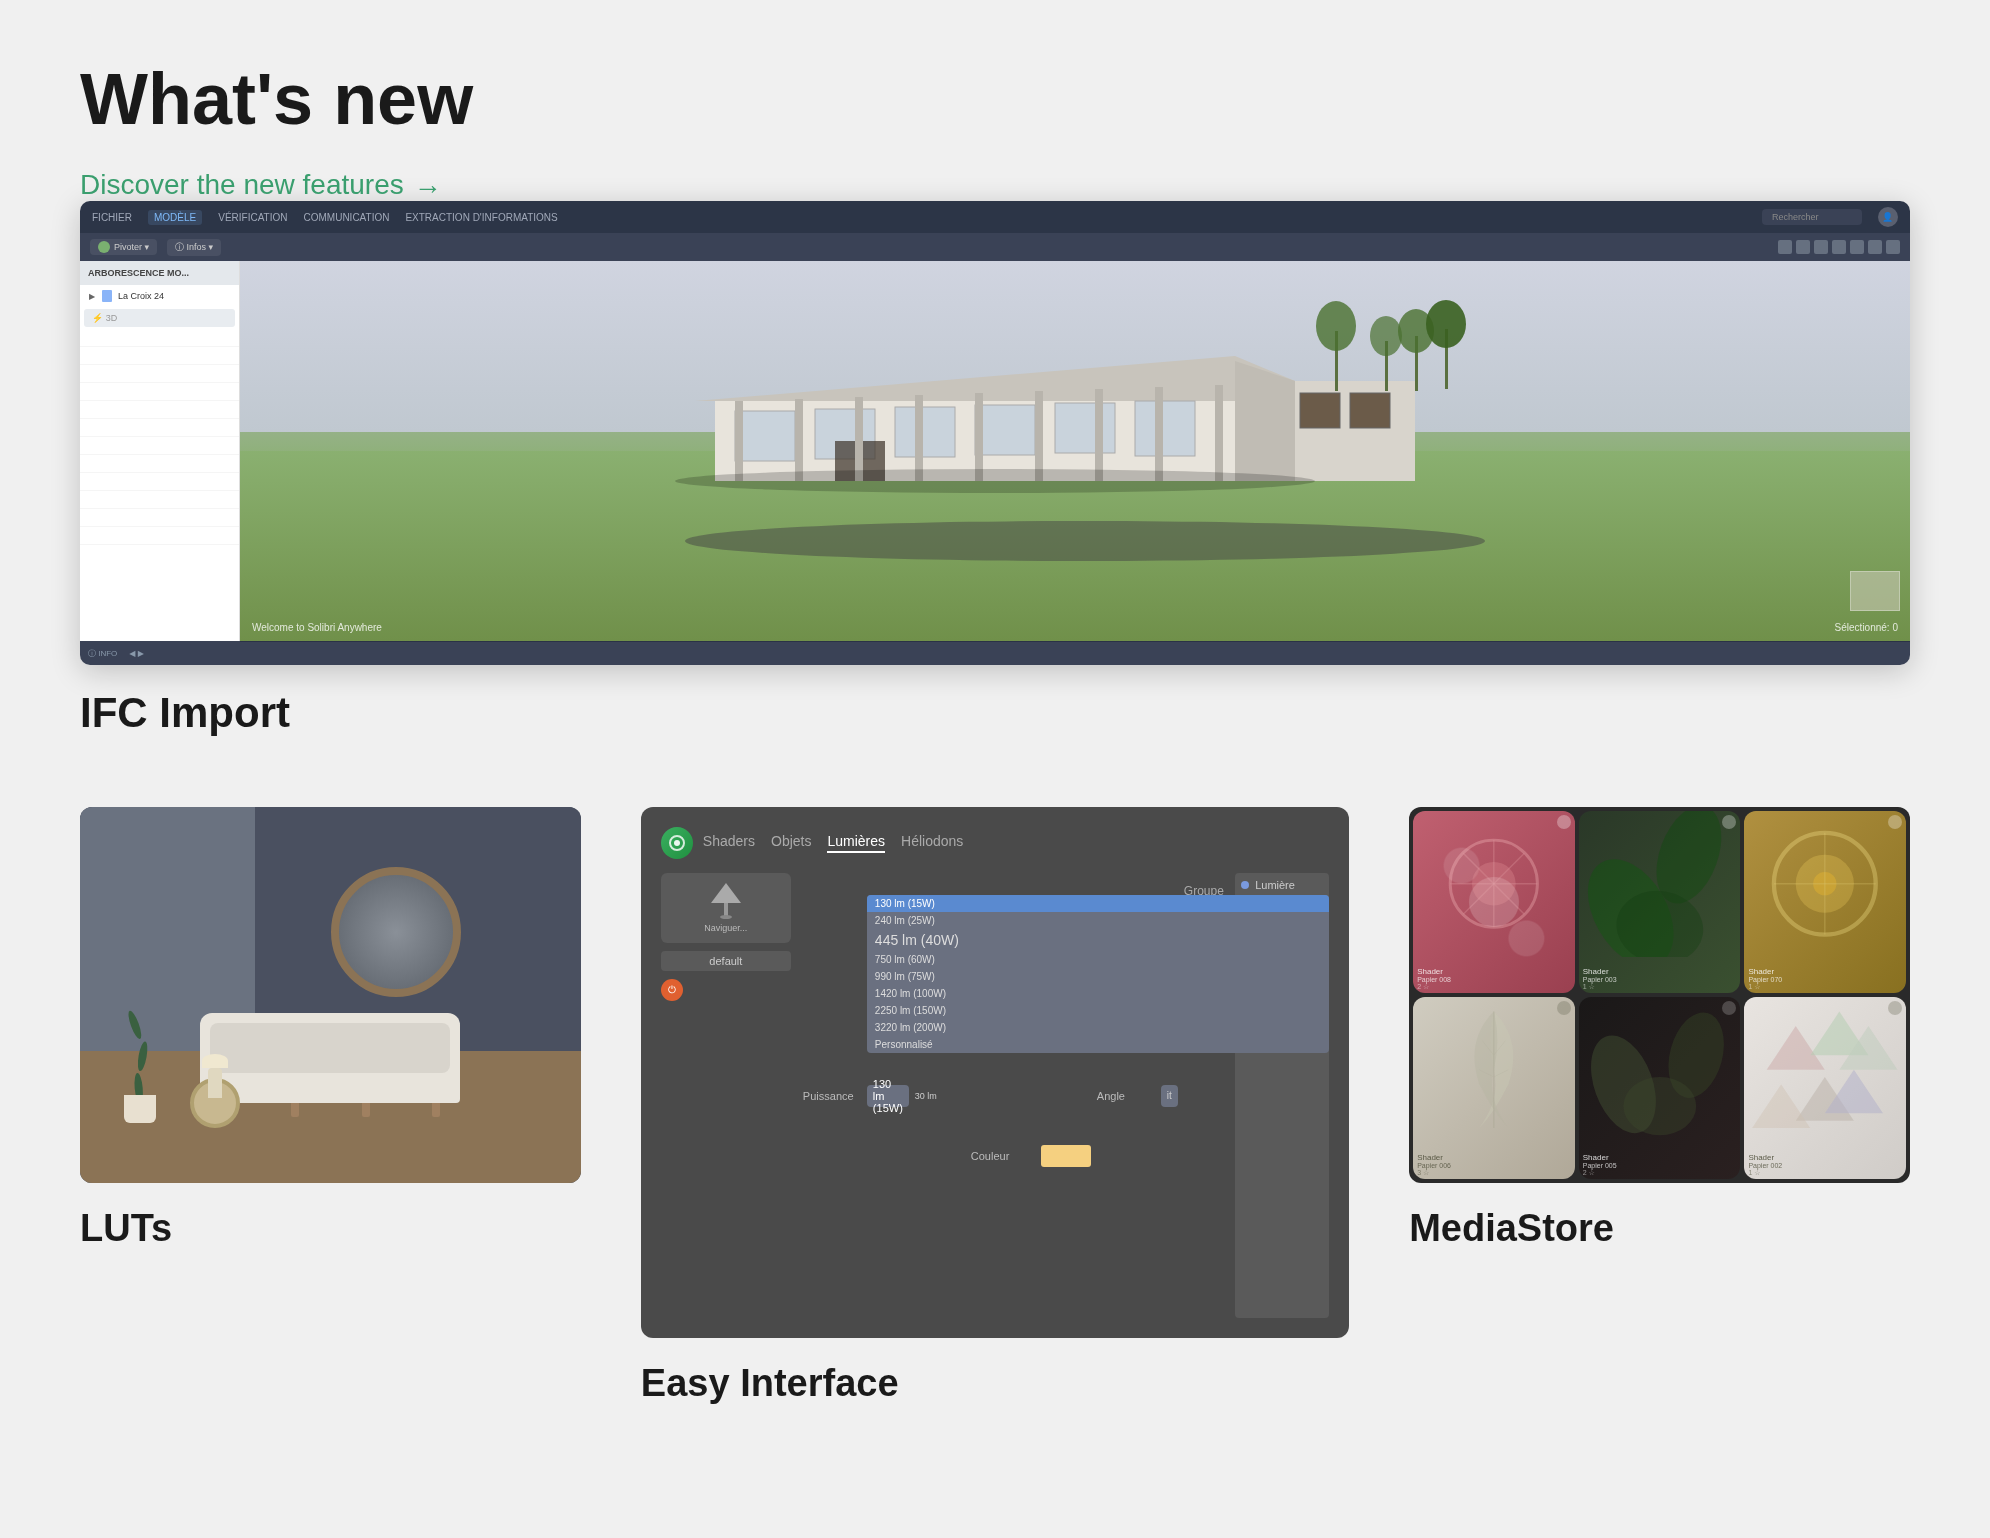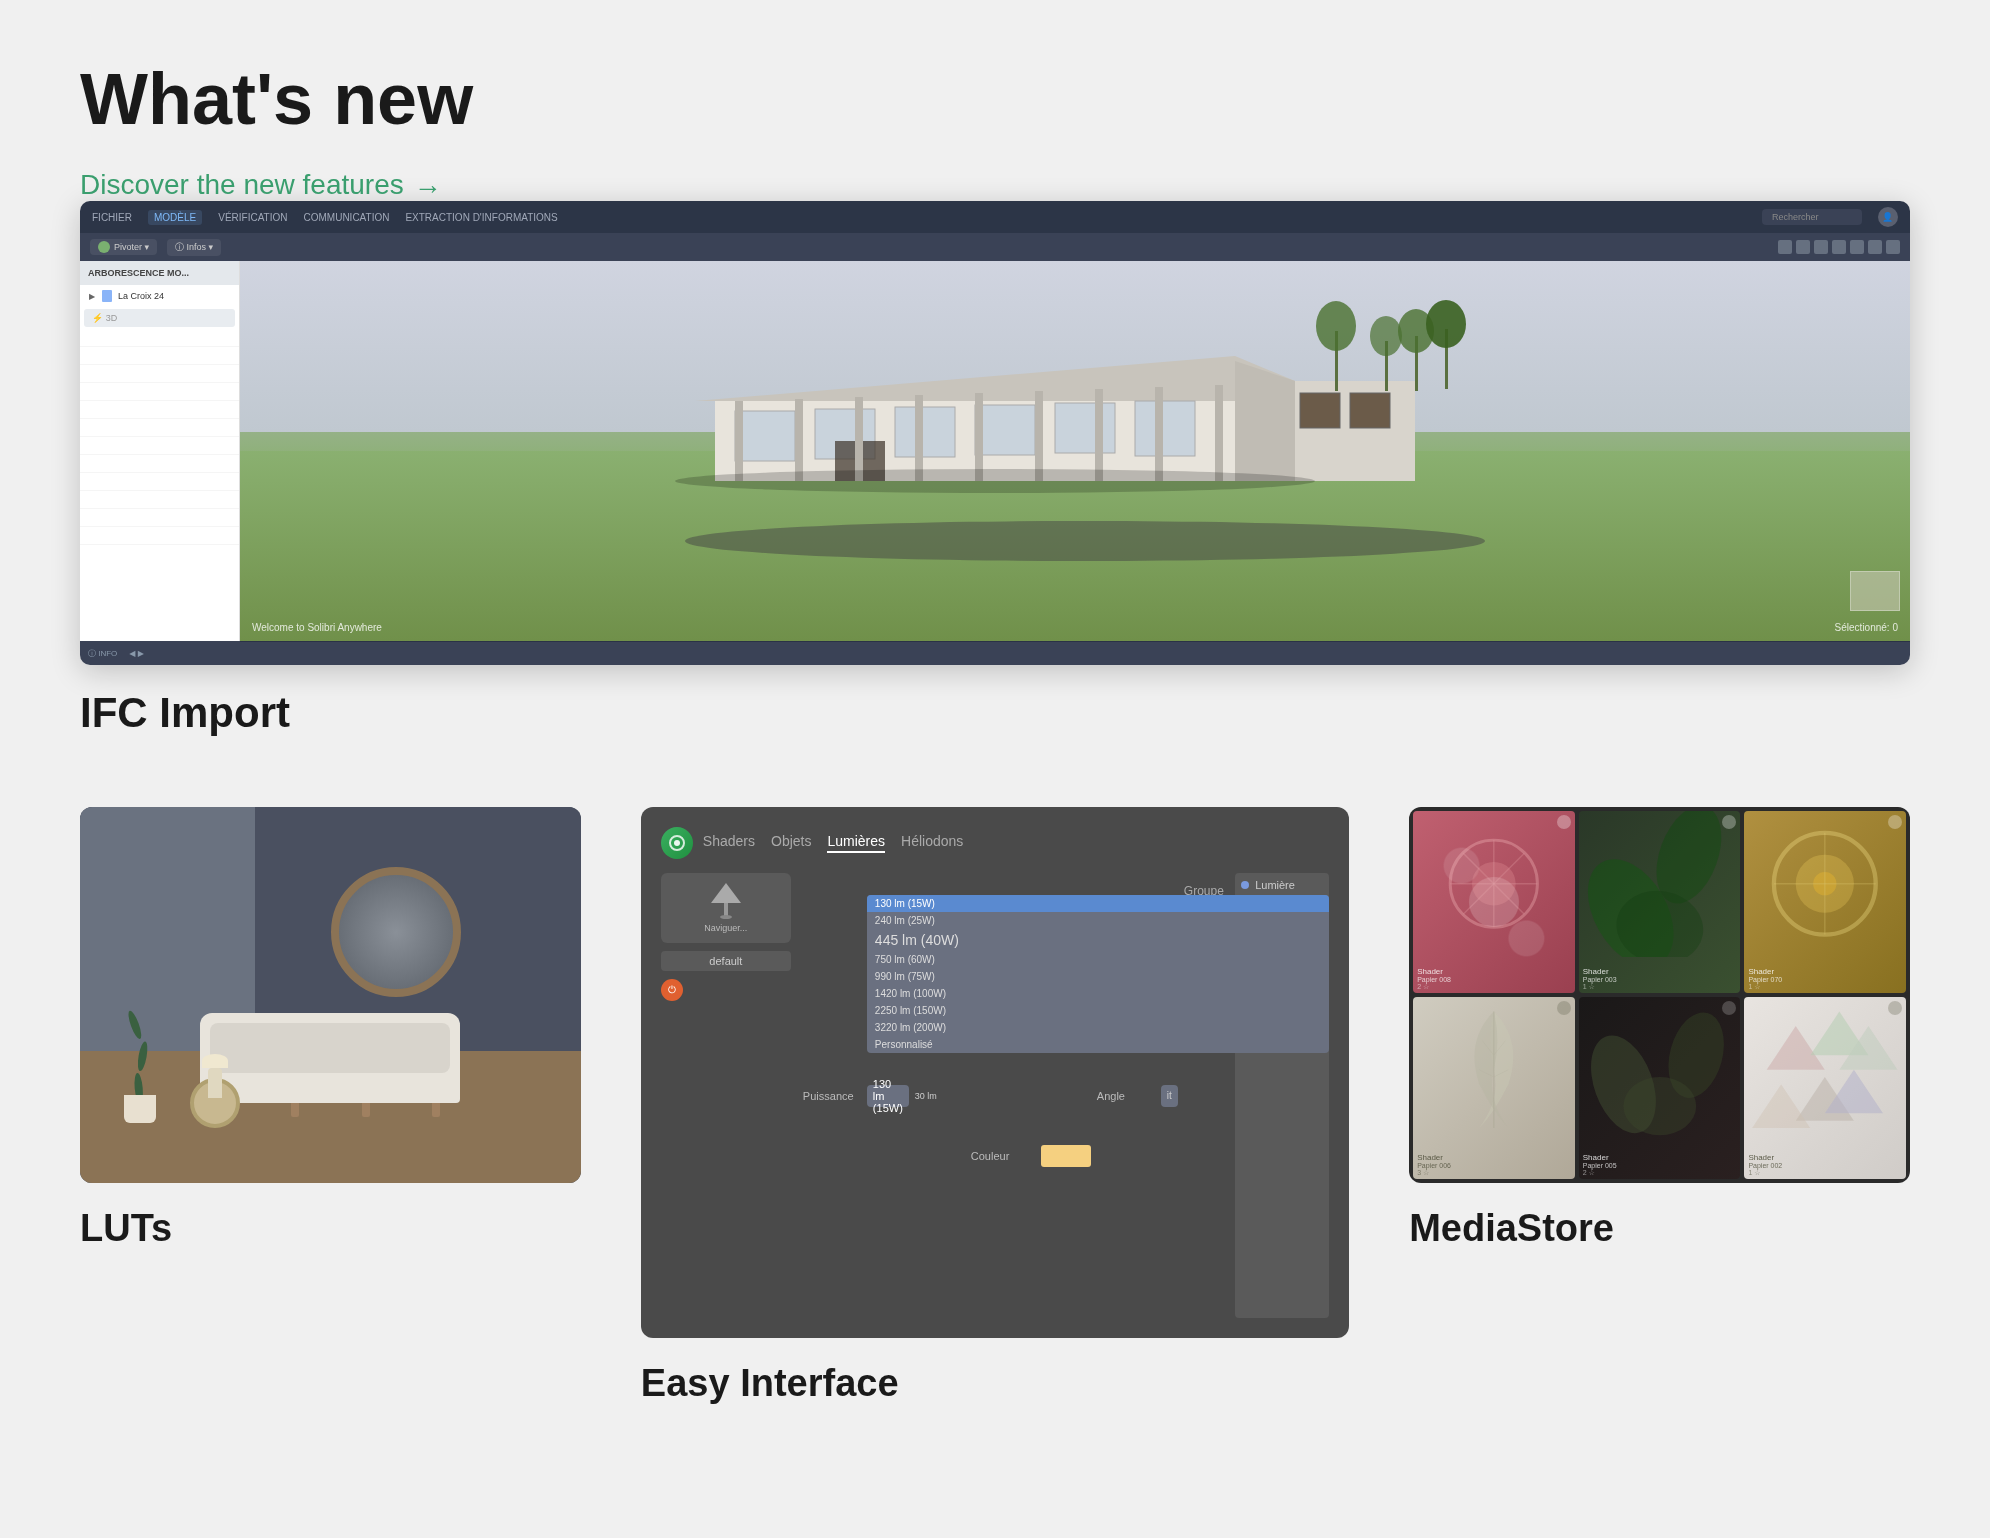--- a/index.html
+++ b/index.html
@@ -226,21 +226,21 @@
       height: 100%;
       background: #2a2a2a;
       display: grid;
       grid-template-columns: repeat(3, 1fr);
       grid-template-rows: repeat(2, 1fr);
       gap: 4px;
       padding: 4px;
     }
 
     .ms-tile {
-      border-radius: 4px;
+      border-radius: 12px;
       overflow: hidden;
       position: relative;
     }
 
     .ms-tile-1 { background: linear-gradient(135deg, #c06070 0%, #9a4050 100%); }
     .ms-tile-2 { background: linear-gradient(135deg, #2a3828 0%, #3a5030 100%); }
     .ms-tile-3 { background: linear-gradient(135deg, #b09040 0%, #887020 100%); }
     .ms-tile-4 { background: linear-gradient(135deg, #d0ccc0 0%, #b0a898 100%); }
     .ms-tile-5 { background: linear-gradient(135deg, #1a1818 0%, #2a2020 100%); }
     .ms-tile-6 { background: linear-gradient(135deg, #e8e4e0 0%, #d0ccc8 100%); }

